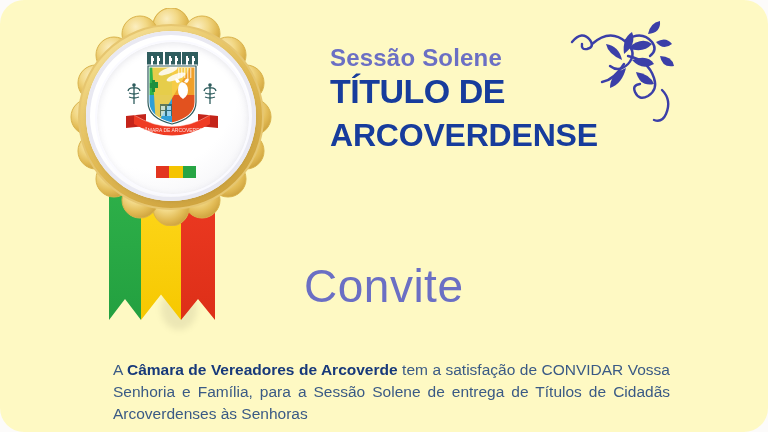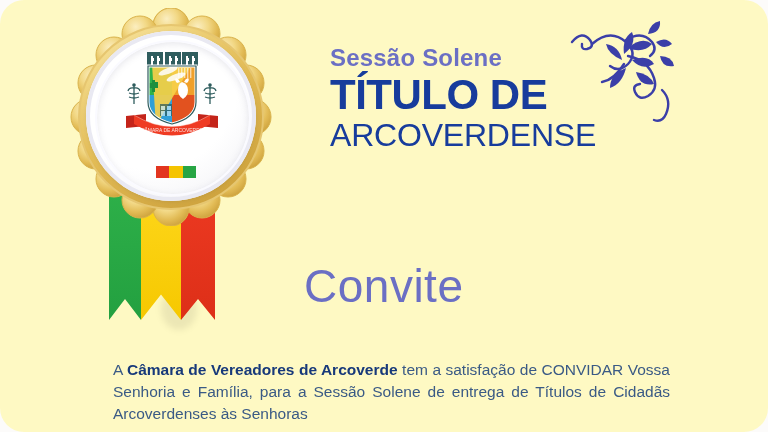--- a/index.html
+++ b/index.html
@@ -47,23 +47,23 @@
   .tri-bars i:nth-child(2){background:#f5c400;}
   .tri-bars i:nth-child(3){background:#27a544;}
 
   
   .flourish{position:absolute;left:566px;top:20px;width:120px;height:108px;}
 
   
   .head{position:absolute;left:330px;top:46px;width:420px;}
   .kicker{font-size:24px;font-weight:bold;color:#6b6fc4;letter-spacing:.2px;line-height:1;
     margin:0 0 6px 0;}
-  .t1{font-size:42px;font-weight:bold;color:#173c9c;letter-spacing:-.5px;line-height:.92;margin:0;}
+  .t1{font-size:34px;font-weight:bold;color:#173c9c;letter-spacing:-.5px;line-height:.92;margin:0;}
   .t2{font-size:62px;font-weight:bold;color:#123a9e;letter-spacing:-1px;line-height:.92;margin:0;}
-  .t3{font-size:32px;font-weight:normal;color:#173c9c;letter-spacing:-.2px;line-height:1;margin:4px 0 0 0;}
+  .t3{font-size:32px;font-weight:bold;color:#173c9c;letter-spacing:-.2px;line-height:1;margin:12px 0 0 0;}
 
   .convite{position:absolute;left:304px;top:263px;font-size:46px;color:#6b6fc4;font-weight:400;
     letter-spacing:.5px;line-height:1;}
 
   .body-text{position:absolute;left:113px;top:352px;width:557px;
     font-size:15.5px;line-height:22px;color:#3a5a85;text-align:justify;text-justify:inter-word;margin-top:7px;}
   .body-text b{color:#17397a;font-weight:bold;}
 </style>
 </head>
 <body>

